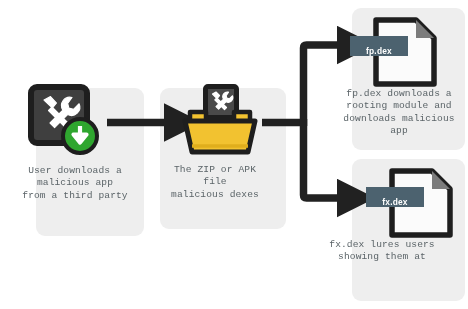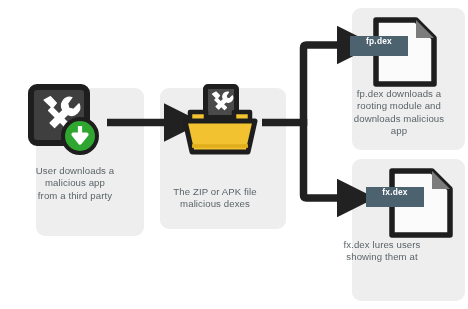--- a/index.html
+++ b/index.html
@@ -24,24 +24,24 @@
 
   .caption{
     position:absolute;
     text-align:center;
     color:#5b6468;
     font-size:9.6px;
     line-height:12.3px;
     letter-spacing:0.1px;
   }
   #cap-app {left:10px;  top:165px; width:130px;}
-  #cap-zip {left:160px; top:186px; width:110px;}
+  #cap-zip {left:160px; top:164px; width:110px;}
   #cap-fp  {left:330px; top:88px;  width:138px;}
   #cap-fx  {left:313px; top:239px; width:138px;}
-  .caption span{display:block;}
+  .caption span{display:block;font-family:Liberation Mono, monospace;}
 
   
   #icon-app{position:absolute;left:28px;top:84px;width:72px;height:72px;}
   #icon-app .sq{
     position:absolute;left:0;top:0;width:62px;height:62px;
     background:#3f3f3f;border:6px solid #1e1e1e;border-radius:9px;
     box-sizing:border-box;
   }
   #badge-dl{
     position:absolute;left:33px;top:33px;width:38px;height:38px;
@@ -58,21 +58,21 @@
   }
 
   
   .doc{position:absolute;width:66px;height:72px;}
   #doc-fp{left:372px;top:16px;}
   #doc-fx{left:388px;top:167px;}
   .doc-tag{
     position:absolute;left:-22px;top:20px;
     width:58px;height:20px;
     background:#4c626f;
-    display:flex;align-items:flex-start;justify-content:center;
+    display:flex;align-items:flex-end;justify-content:center;
     color:#ffffff;font-size:8.4px;font-weight:bold;letter-spacing:0.2px;
   }
   .tag-fp{left:-22px;}
 </style>
 </head>
 <body>
 
 <div class="card" id="card-app"></div>
 <div class="card" id="card-zip"></div>
 <div class="card" id="card-fp"></div>

